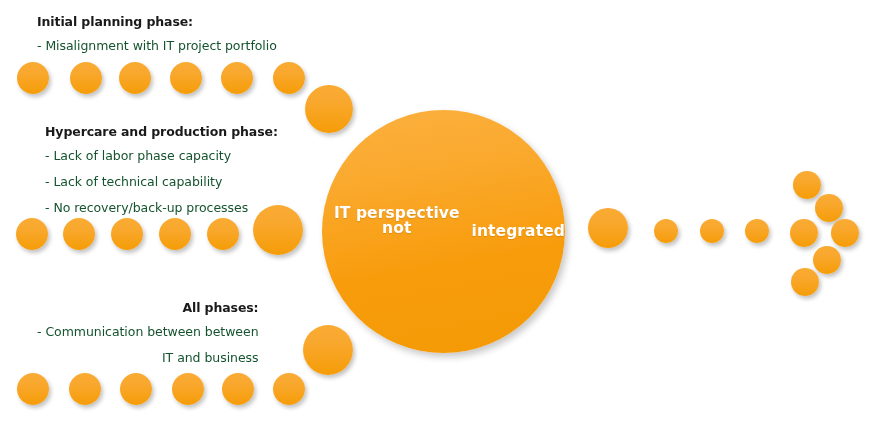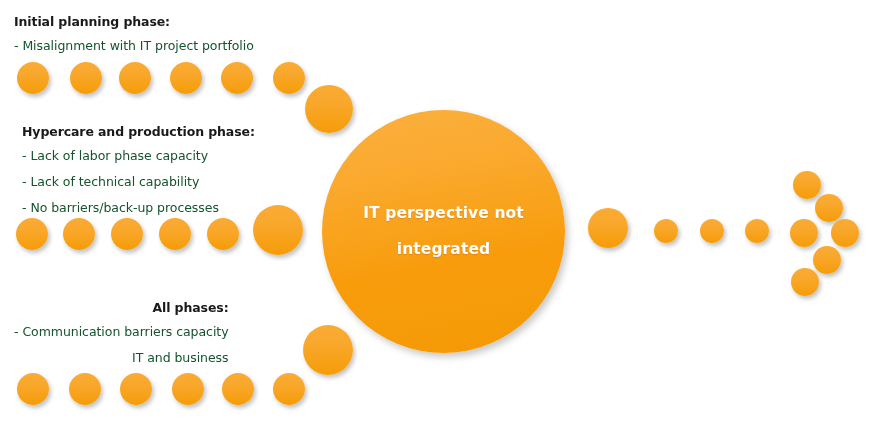--- a/index.html
+++ b/index.html
@@ -16,20 +16,21 @@
     width: 877px;
     height: 423px;
     background: #ffffff;
     overflow: hidden;
   }
 
   
   .text-block {
     position: absolute;
     color: #231f20;
+    margin-left: 23px;
   }
   .block-title {
     font-size: 12.5px;
     font-weight: bold;
     letter-spacing: -0.1px;
     color: #1a1a1a;
     white-space: nowrap;
     margin: 0 0 9px 0;
   }
   .block-line {
@@ -58,21 +59,21 @@
   #hub {
     position: absolute;
     left: 322px;
     top: 110px;
     width: 243px;
     height: 243px;
     border-radius: 50%;
     background: linear-gradient(170deg, #fbb03f 0%, #faa92d 28%, #f89c0c 62%, #f49a05 100%);
     box-shadow: 3px 4px 7px rgba(0,0,0,0.22);
     display: flex;
-    flex-direction: column;
+    flex-direction: row;
     align-items: center;
     justify-content: center;
     text-align: center;
   }
   #hub .hub-line {
     color: #ffffff;
     font-size: 15.5px;
     font-weight: bold;
     line-height: 1;
     letter-spacing: 0.1px;
@@ -87,26 +88,26 @@
 
   <div class="text-block" id="block-initial">
     <div class="block-title">Initial planning phase:</div>
     <div class="block-line">- Misalignment with IT project portfolio</div>
   </div>
 
   <div class="text-block" id="block-hypercare">
     <div class="block-title">Hypercare and production phase:</div>
     <div class="block-line">- Lack of labor phase capacity</div>
     <div class="block-line">- Lack of technical capability</div>
-    <div class="block-line">- No barriers/back-up processes</div>
+    <div class="block-line">- No recovery/back-up processes</div>
   </div>
 
   <div class="text-block" id="block-all">
     <div class="block-title">All phases:</div>
-    <div class="block-line">- Communication barriers capacity</div>
+    <div class="block-line">- Communication between between</div>
     <div class="block-line">IT and business</div>
   </div>
 
   <div id="dot-layer">
       <div>
         <div class="dot" style="left: 17px; top: 62px; width: 32px; height: 32px;"></div>
         <div class="dot" style="left: 70px; top: 62px; width: 32px; height: 32px;"></div>
         <div class="dot" style="left: 119px; top: 62px; width: 32px; height: 32px;"></div>
         <div class="dot" style="left: 170px; top: 62px; width: 32px; height: 32px;"></div>
         <div class="dot" style="left: 221px; top: 62px; width: 32px; height: 32px;"></div>

